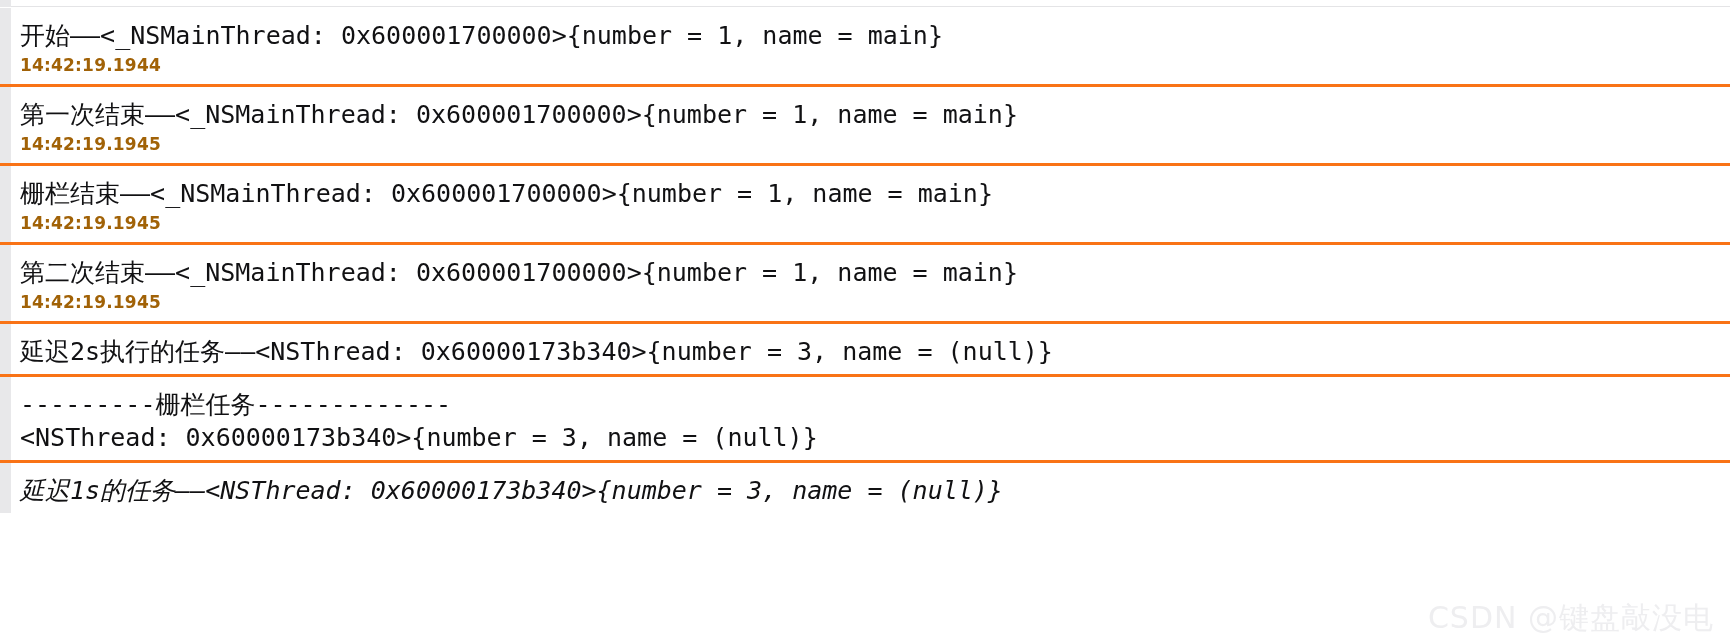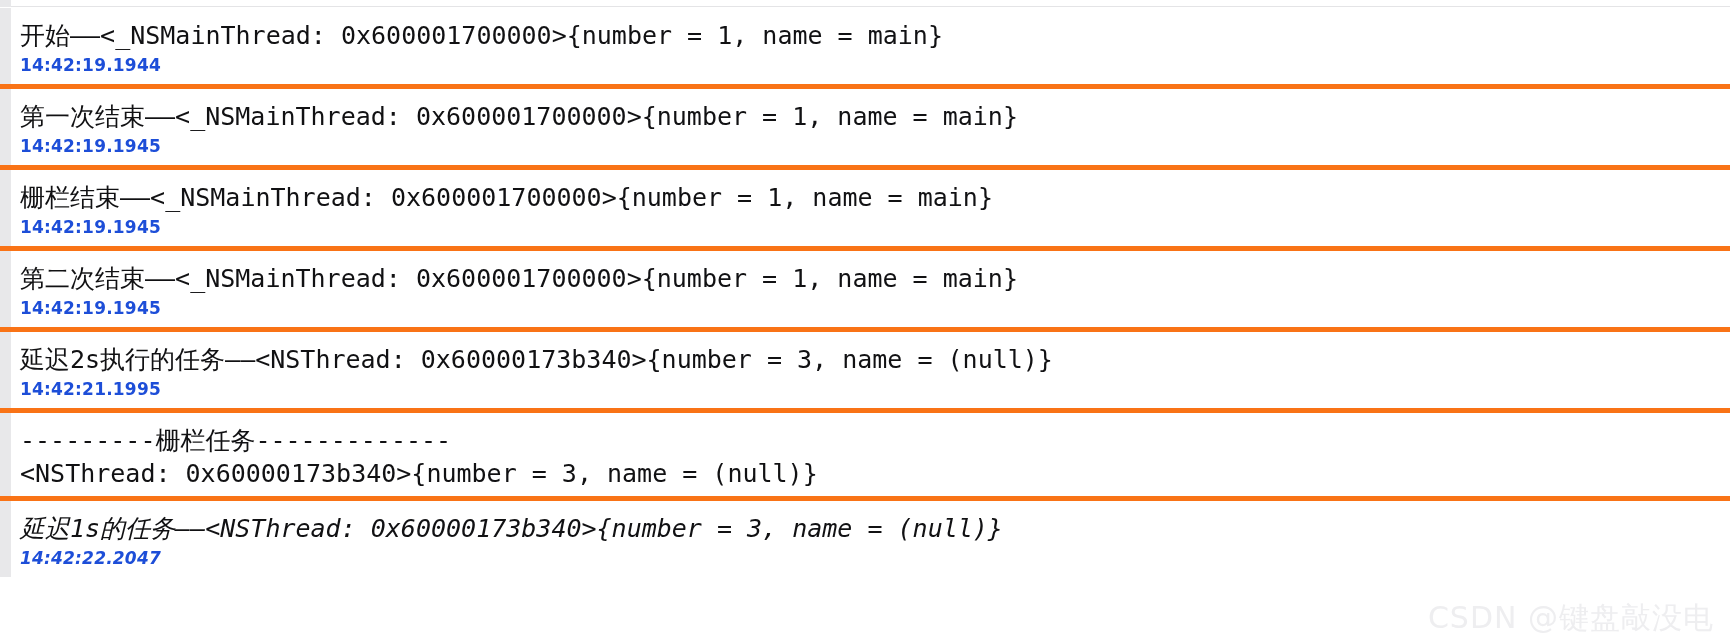--- a/index.html
+++ b/index.html
@@ -38,21 +38,21 @@
     position: absolute;
     top: 8px;
     left: 0;
     width: 1730px;
   }
 
   .log-row {
     position: relative;
     width: 1730px;
     background: #ffffff;
-    border-bottom: 5px solid #f97316;
+    border-bottom: 3px solid #f97316;
     padding: 0 0 0 0;
   }
   .log-row:last-child { border-bottom: none; font-style: italic; }
 
   
   .log-row .gutter {
     position: absolute;
     left: 0;
     top: 0;
     bottom: 0;
@@ -73,21 +73,21 @@
     letter-spacing: 0px;
   }
   .log-message.multiline {
     white-space: pre-wrap;
   }
 
   .log-time {
     font-family: "DejaVu Sans", "Liberation Sans", sans-serif;
     font-size: 17px;
     line-height: 25px;
-    color: #1d4ed8;
+    color: #a16207;
     font-weight: 700;
     padding-top: 1px;
     letter-spacing: 0.2px;
   }
 
   
   .watermark {
     position: absolute;
     right: 16px;
     bottom: 6px;
@@ -134,32 +134,30 @@
       <div class="gutter"></div>
       <div class="log-body">
         <div class="log-message">第二次结束——&lt;_NSMainThread: 0x600001700000&gt;{number = 1, name = main}</div>
         <div class="log-time">14:42:19.1945</div>
       </div>
     </div>
     <div class="log-row">
       <div class="gutter"></div>
       <div class="log-body">
         <div class="log-message">延迟2s执行的任务——&lt;NSThread: 0x60000173b340&gt;{number = 3, name = (null)}</div>
-        <div class="log-time">14:42:21.1995</div>
       </div>
     </div>
     <div class="log-row">
       <div class="gutter"></div>
       <div class="log-body">
         <div class="log-message multiline">---------栅栏任务-------------
 &lt;NSThread: 0x60000173b340&gt;{number = 3, name = (null)}</div>
       </div>
     </div>
     <div class="log-row">
       <div class="gutter"></div>
       <div class="log-body">
         <div class="log-message">延迟1s的任务——&lt;NSThread: 0x60000173b340&gt;{number = 3, name = (null)}</div>
-        <div class="log-time">14:42:22.2047</div>
       </div>
     </div>
   </div>
 
 <div class="watermark">CSDN @键盘敲没电</div>
 
 </body></html>

